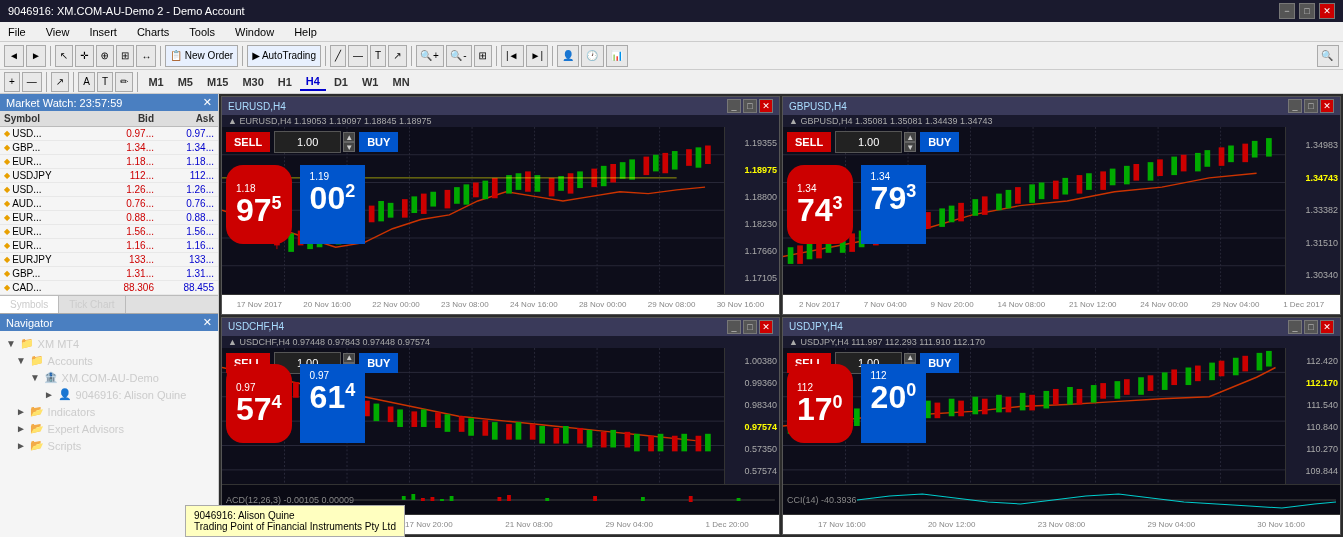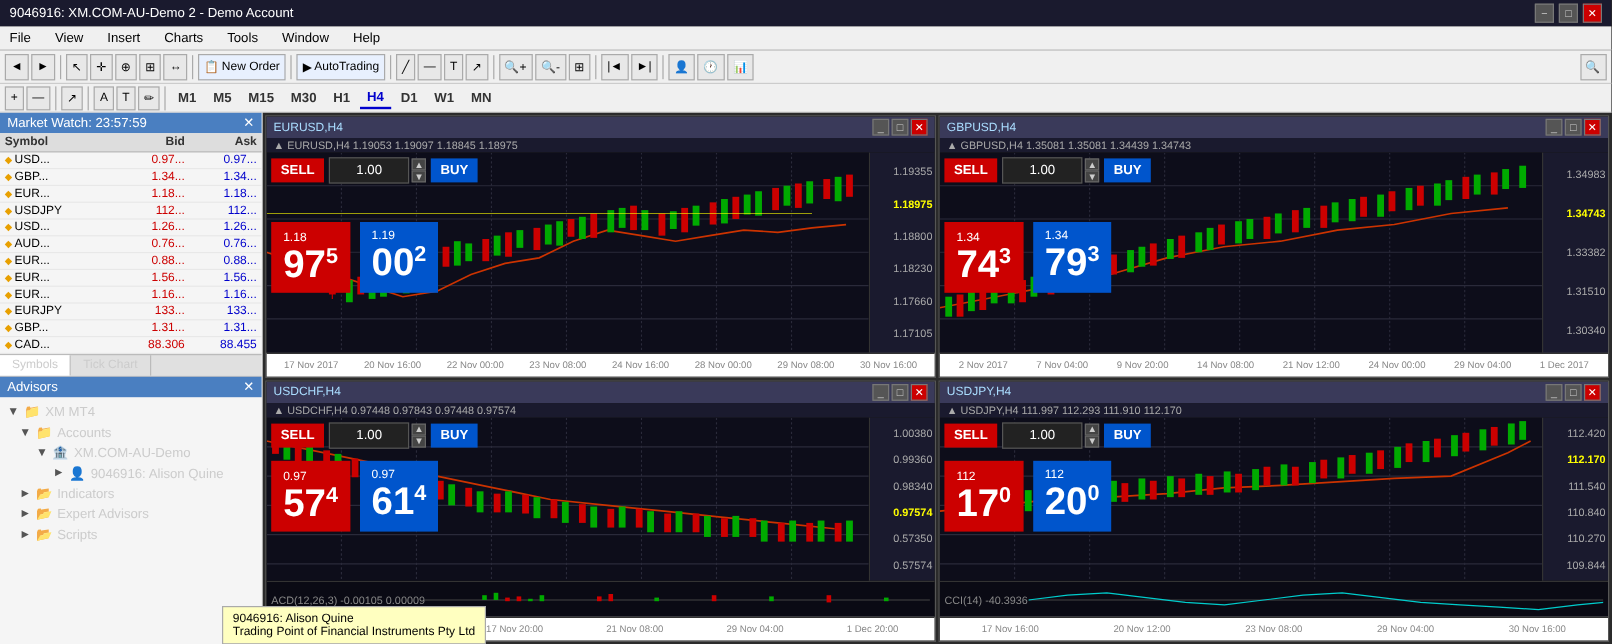--- a/index.html
+++ b/index.html
@@ -301,22 +301,23 @@
       position: absolute;
       bottom: 30%;
       left: 4px;
       display: flex;
       gap: 8px;
       z-index: 10;
     }
     .big-price-sell {
       background: #cc0000;
       color: #fff;
-      padding: 8px 10px;
+      padding: 18px 10px;
       font-size: 11px;
+      border-radius: 17px;
     }
     .big-price-buy {
       background: #0055cc;
       color: #fff;
       padding: 6px 10px;
       font-size: 11px;
     }
     .big-num { font-size: 32px; font-weight: bold; line-height: 1; }
     .big-num-sup { font-size: 18px; vertical-align: super; }
 
@@ -546,21 +547,21 @@
     </div>
         </div>
       <div id="mw-tabs">
         <div class="mw-tab active">Symbols</div>
         <div class="mw-tab">Tick Chart</div>
       </div>
     </div>
 
     <div id="navigator">
       <div id="navigator-header">
-        <span>Advisors</span>
+        <span>Navigator</span>
         <span style="cursor:pointer">✕</span>
       </div>
       <div class="nav-tree">
 
         <div class="nav-item">
           <span class="nav-expand">▼</span>
           <span class="nav-icon-folder">📁</span>
           <span>XM MT4</span>
         </div>
 

